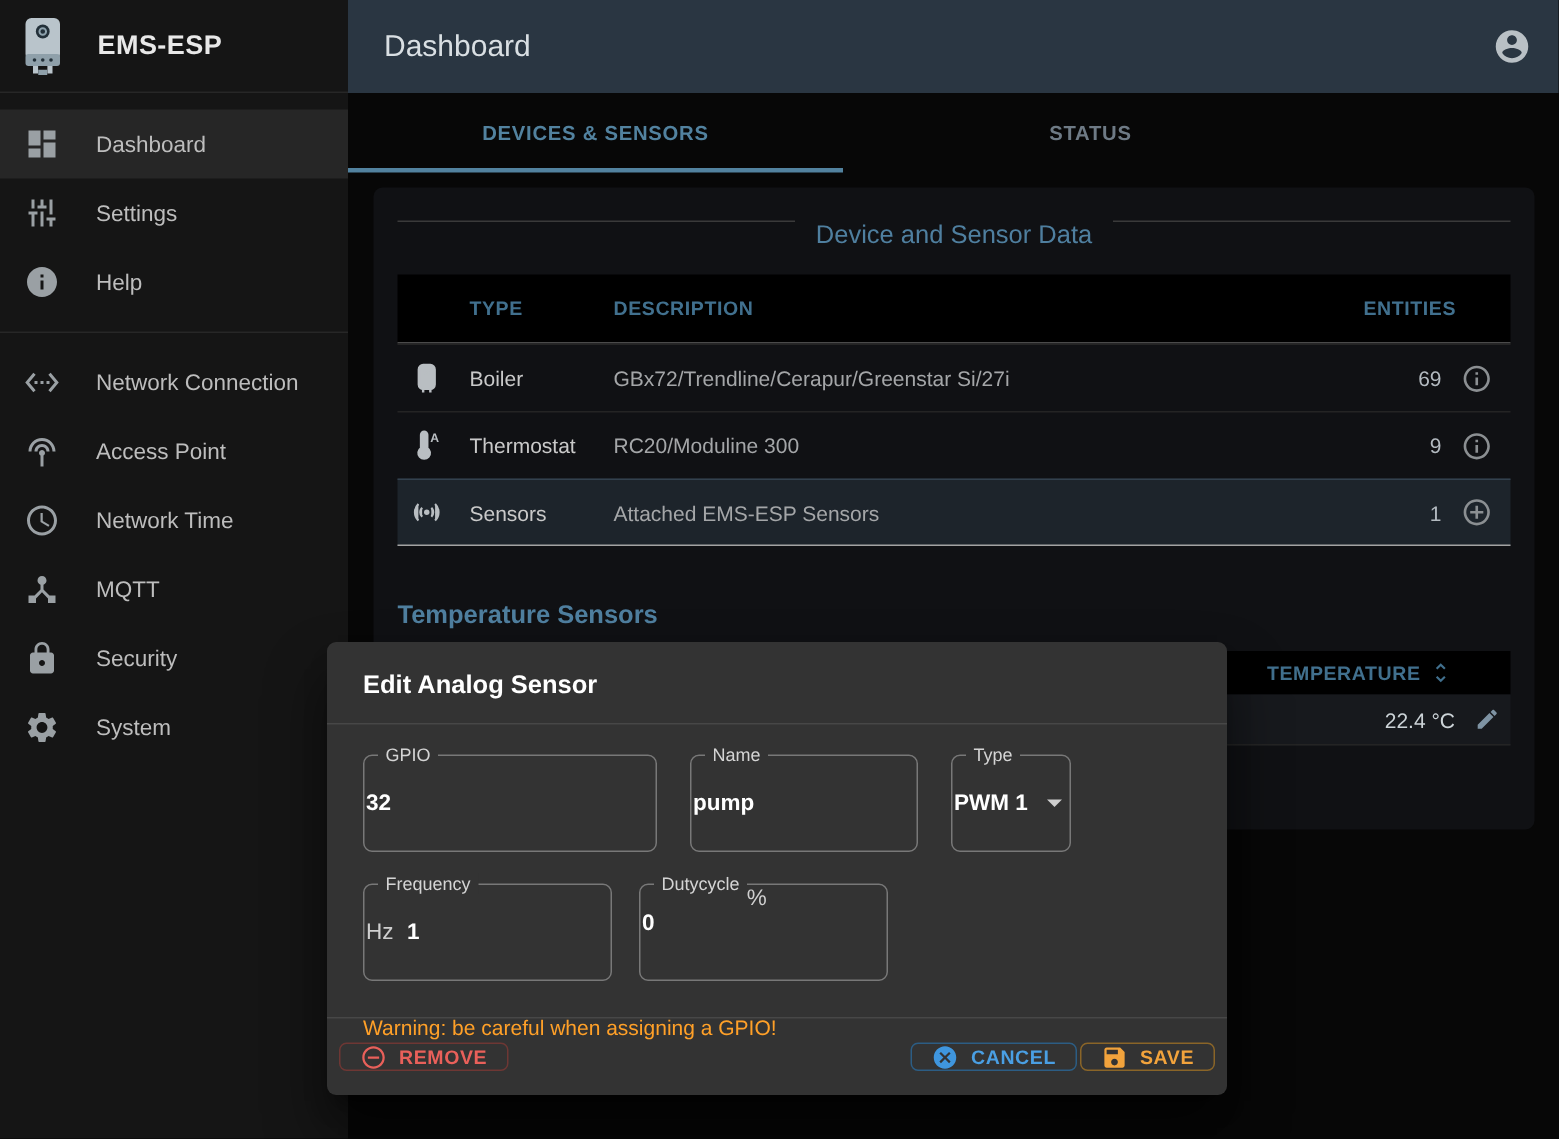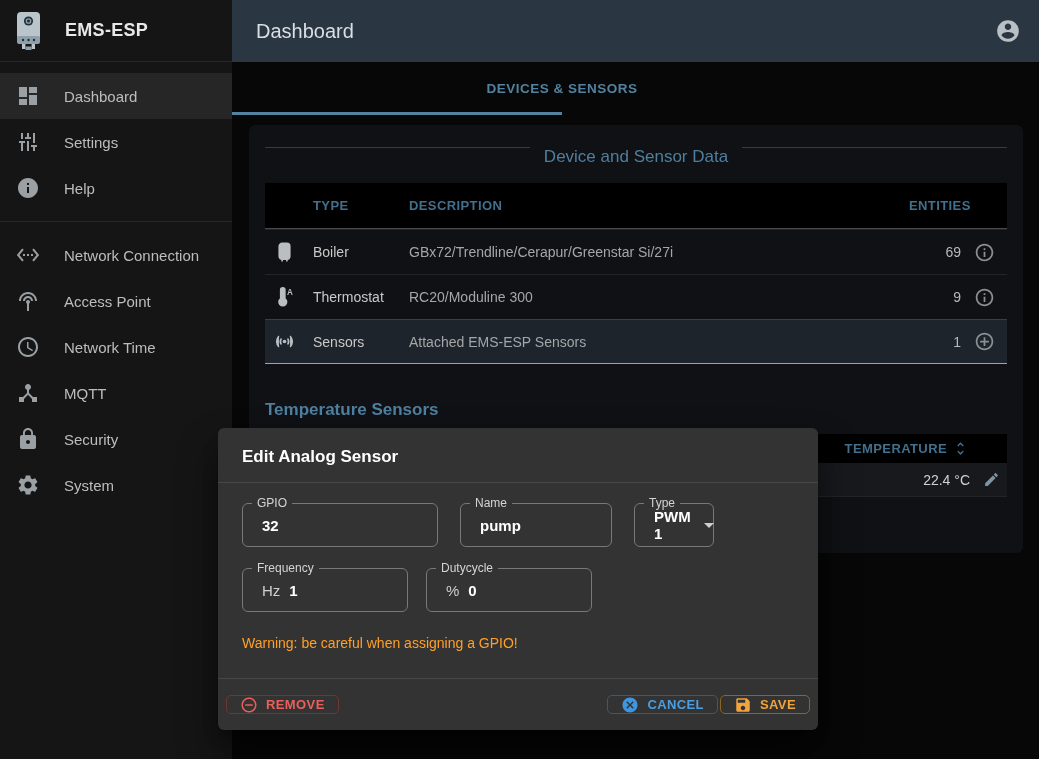--- a/index.html
+++ b/index.html
@@ -64,29 +64,29 @@
 
   
   .dialog { position:absolute; left:218px; top:428px; width:600px; height:302px;
     background:#333333; border-radius:6px; z-index:10;
     box-shadow:0 11px 15px -7px rgba(0,0,0,.55), 0 24px 38px 3px rgba(0,0,0,.4); }
   .dialog-title { padding:19px 24px 15px; font-size:17px; font-weight:bold; color:#ffffff;
     border-bottom:1px solid #474747; }
   .dialog-body { padding:20px 24px 0; }
   .frow { display:flex; gap:22px; }
   .frow2 { margin-top:21px; gap:18px; }
-  .field { position:relative; height:44px; border:1px solid #787878; border-radius:6px;
-    display:flex; align-items:center; padding:0 19px; }
+  .field { position:relative; height:65px; border:1px solid #787878; border-radius:6px;
+    display:flex; align-items:center; padding:0 1px; }
   .field-label { position:absolute; top:-8px; left:9px; background:#333333; padding:0 5px;
     font-size:12px; color:#d4d4d4; }
   .field input { background:transparent; border:none; outline:none; color:#ffffff;
     font-size:15px; font-weight:bold; font-family:"Liberation Sans", sans-serif; width:100%; }
   .adorn { color:#cfcfcf; font-size:15px; margin-right:9px; }
   .f-gpio { width:196px; } .f-name { width:152px; } .f-type { width:80px; cursor:pointer; }
-  .f-freq { width:166px; } .f-duty { width:166px; }
+  .f-freq { width:166px; } .f-duty { width:166px;flex-direction:column; }
   .sel-value { font-size:15px; font-weight:bold; color:#ffffff; }
   .caret { width:0; height:0; border-left:5px solid transparent; border-right:5px solid transparent;
     border-top:5px solid #cfcfcf; margin-left:13px; }
   .warning { margin-top:23px; font-size:14px; color:#ffa028; }
   .dialog-actions { position:absolute; left:0; bottom:0; width:100%; height:52px;
     border-top:1px solid #474747; display:flex; align-items:center; padding:0 8px; }
   .btn { height:19px; display:flex; align-items:center; gap:8px; padding:0 13px;
     background:transparent; border:1px solid; border-radius:5px; font-size:13px;
     font-weight:bold; letter-spacing:.4px; cursor:pointer;
     font-family:"Liberation Sans", sans-serif; }
@@ -177,20 +177,21 @@
 
 <header class="appbar">
   <span class="appbar-title">Dashboard</span>
   <svg class="account" viewBox="0 0 24 24">
       <path d="M12 2C6.48 2 2 6.48 2 12s4.48 10 10 10 10-4.48 10-10S17.52 2 12 2zm0 3c1.66 0 3 1.34 3 3s-1.34 3-3 3-3-1.34-3-3 1.34-3 3-3zm0 14.2c-2.5 0-4.71-1.28-6-3.22.03-1.99 4-3.08 6-3.08 1.99 0 5.97 1.09 6 3.08-1.29 1.94-3.5 3.22-6 3.22z"></path>
     </svg>
 </header>
 
 <div class="tabbar">
   <div class="tab active">DEVICES &amp; SENSORS</div>
+  <div class="tab">STATUS</div>
   <div class="tab-indicator"></div>
 </div>
 
 <main class="panel">
   <div class="legend-row">
     <div class="legend-line"></div>
     <span class="legend-text">Device and Sensor Data</span>
     <div class="legend-line"></div>
   </div>
 

